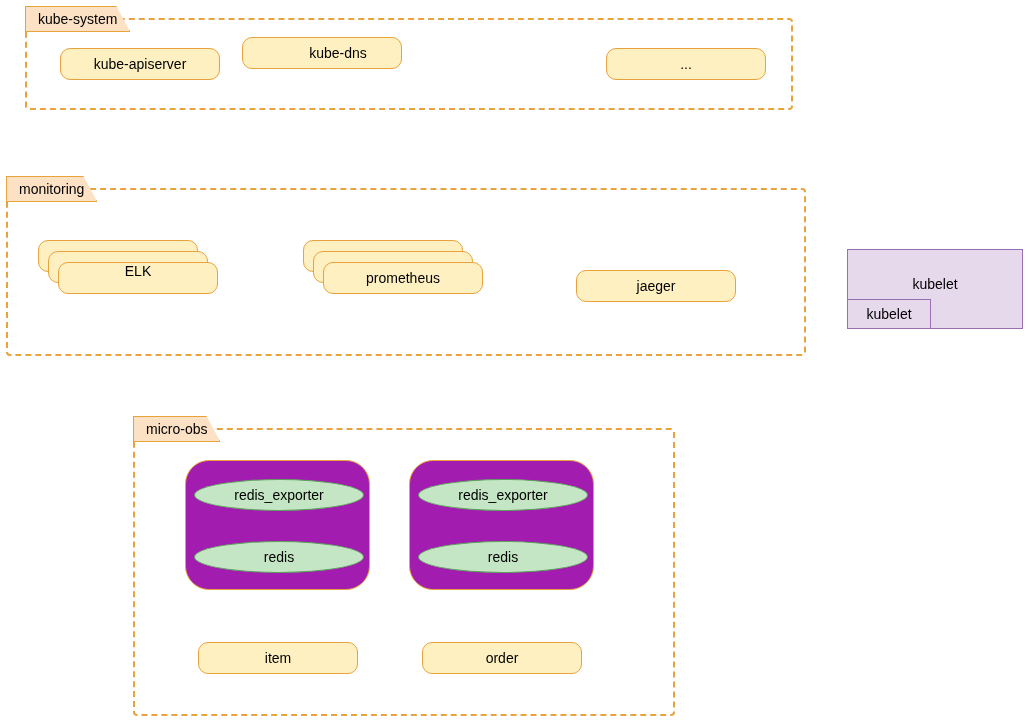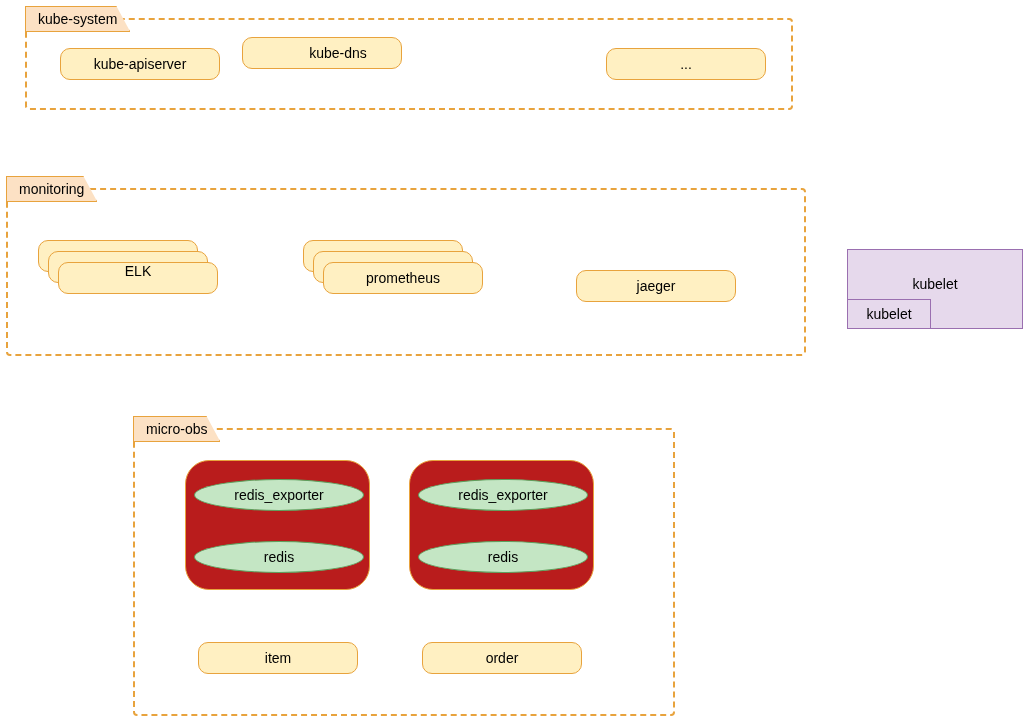--- a/index.html
+++ b/index.html
@@ -44,21 +44,21 @@
     position: absolute;
   }
   .pod-stack .layer {
     position: absolute;
     background: #fff0c2;
     border: 1px solid #e8a33d;
     border-radius: 10px;
   }
   .pod-big {
     position: absolute;
-    background: #b91c1c;
+    background: #a21caf;
     border: 1px solid #e8a33d;
     border-radius: 24px;
   }
   .ellipse {
     position: absolute;
     background: #c4e6c4;
     border: 1px solid #5da05d;
     border-radius: 50%;
     display: flex;
     align-items: center;

